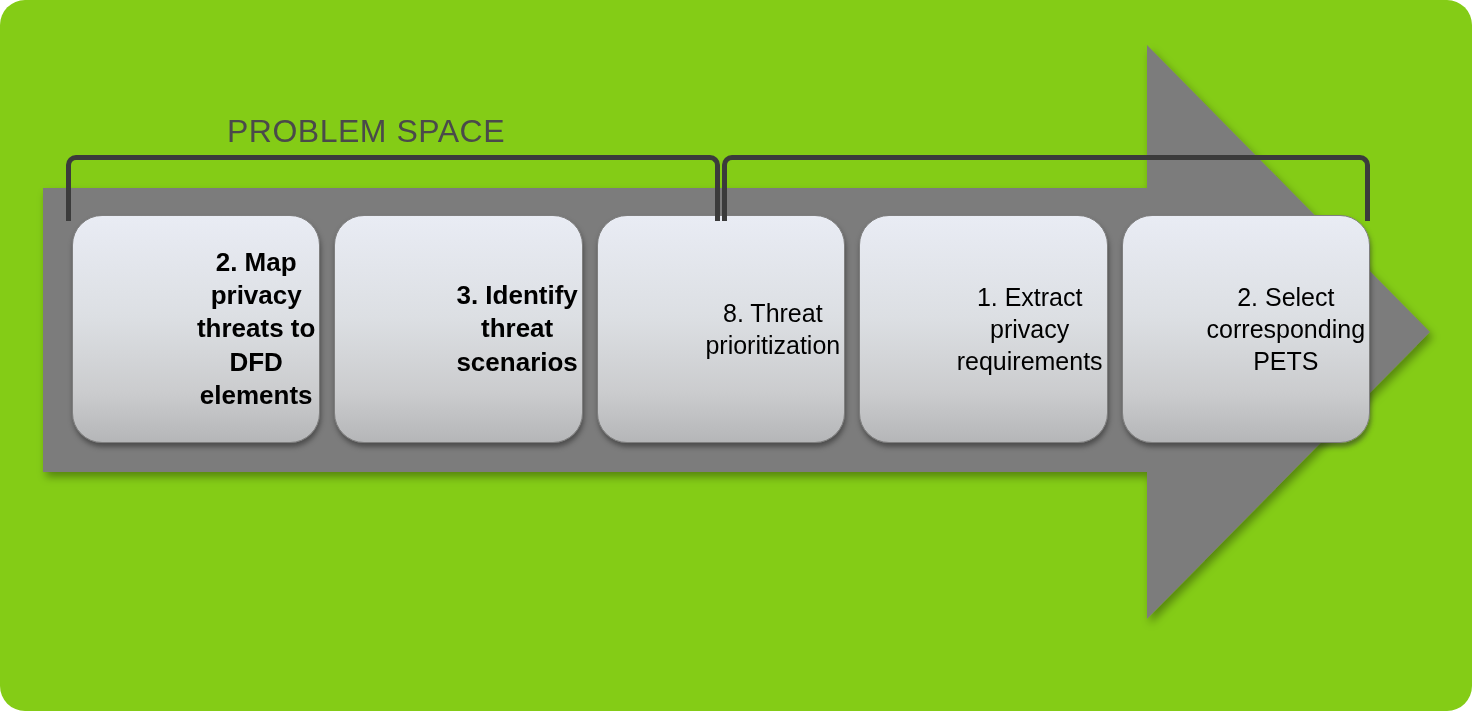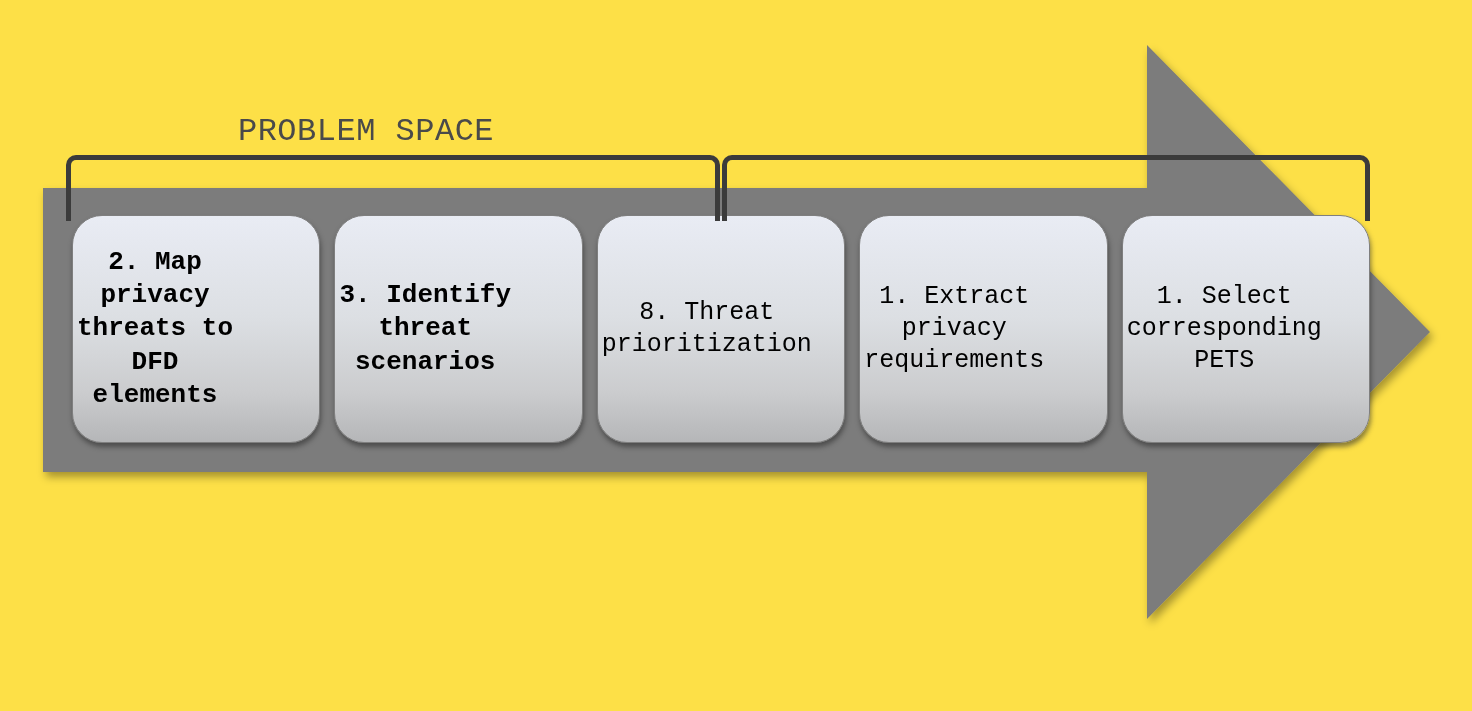--- a/index.html
+++ b/index.html
@@ -4,23 +4,24 @@
 <style>
   html, body {
     margin: 0;
     padding: 0;
     background: #ffffff;
   }
   .canvas {
     position: relative;
     width: 1472px;
     height: 711px;
-    background: #fde047;
+    background: #84cc16;
     overflow: hidden;
-    font-family: Liberation Mono, monospace;
+    font-family: Liberation Sans, sans-serif;
+    border-radius: 25px;
   }
 
   
   .arrow-svg {
     position: absolute;
     left: 0;
     top: 0;
     width: 1472px;
     height: 711px;
     z-index: 1;
@@ -45,21 +46,21 @@
     border-radius: 30px;
     border: 1px solid var(--box_border, #7f7f7f);
     background: linear-gradient(180deg,
                 var(--box_gradient_top, #e9ecf4) 0%,
                 #dcdfe3 45%,
                 #cbccce 78%,
                 var(--box_gradient_bottom, #b5b6b8) 100%);
     box-shadow: 1px 4px 5px rgba(40,40,40,0.55);
     display: flex;
     align-items: center;
-    justify-content: flex-start;
+    justify-content: flex-end;
     text-align: center;
     padding: 4px;
     box-sizing: border-box;
   }
   .step .step-label {
     white-space: pre-line;
     font-size: 25px;
     line-height: 1.28;
     color: var(--box_text, #000000);
   }
@@ -132,19 +133,19 @@
     <div class="step">
       <span class="step-label">8. Threat
 prioritization</span>
     </div>
     <div class="step">
       <span class="step-label">1. Extract
 privacy
 requirements</span>
     </div>
     <div class="step">
-      <span class="step-label">1. Select
+      <span class="step-label">2. Select
 corresponding
 PETS</span>
     </div>
   </div>
 
 </div>
 
 </body></html>

